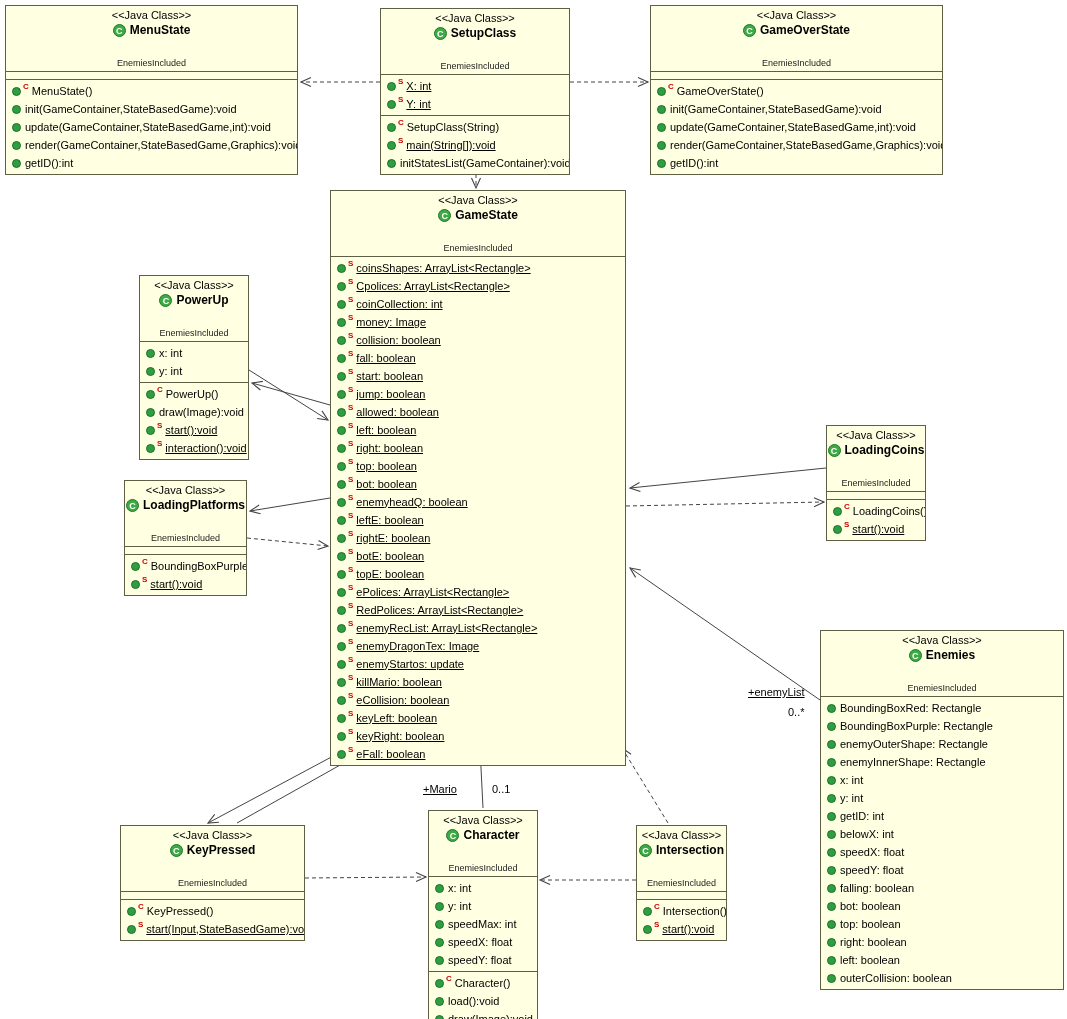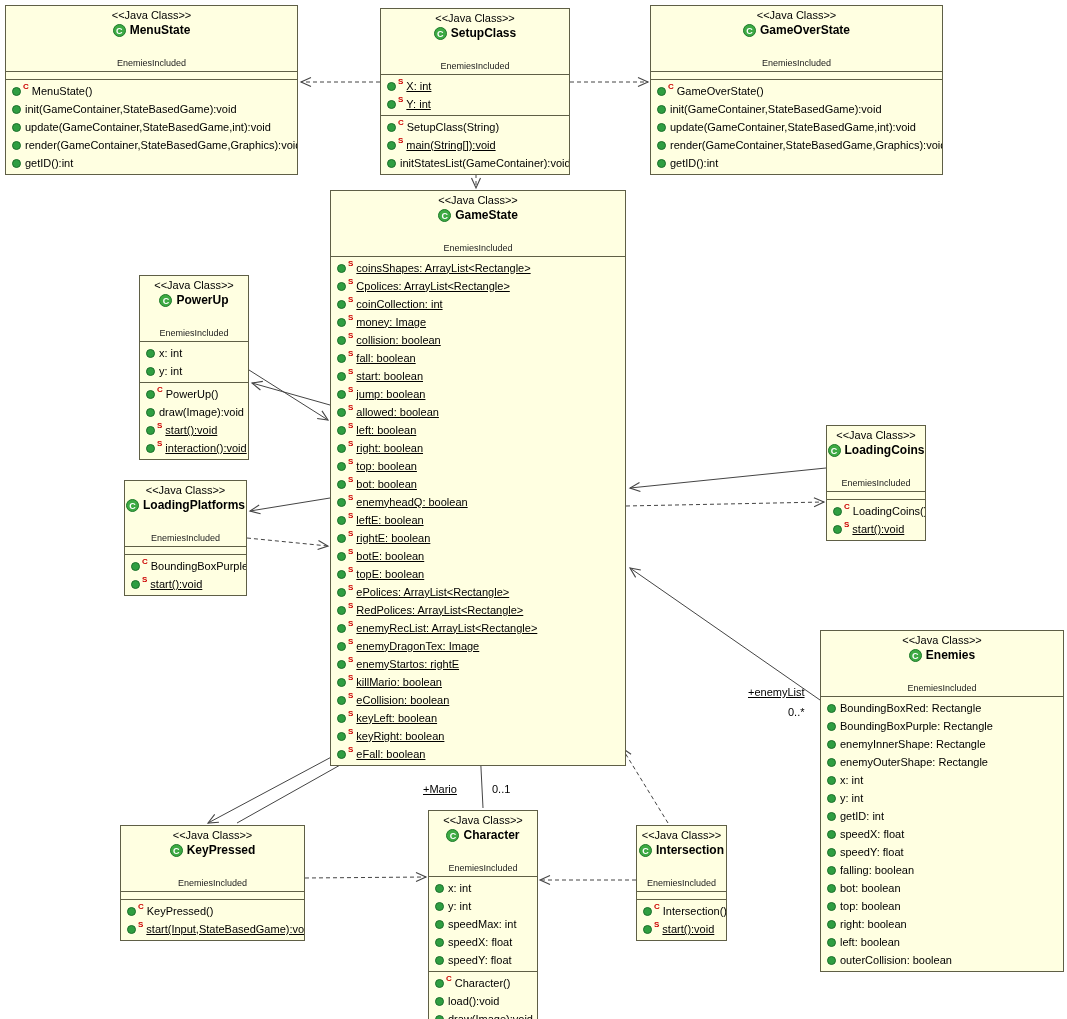--- a/index.html
+++ b/index.html
@@ -345,21 +345,21 @@
           <span class="mtext static">enemyRecList: ArrayList&lt;Rectangle&gt;</span>
         </div>
         <div class="member">
           <span class="micon"></span>
           <span class="dec">S</span>
           <span class="mtext static">enemyDragonTex: Image</span>
         </div>
         <div class="member">
           <span class="micon"></span>
           <span class="dec">S</span>
-          <span class="mtext static">enemyStartos: rightE</span>
+          <span class="mtext static">enemyStartos: update</span>
         </div>
         <div class="member">
           <span class="micon"></span>
           <span class="dec">S</span>
           <span class="mtext static">killMario: boolean</span>
         </div>
         <div class="member">
           <span class="micon"></span>
           <span class="dec">S</span>
           <span class="mtext static">eCollision: boolean</span>
@@ -481,37 +481,41 @@
         <div class="member">
           <span class="micon"></span>
           <span class="mtext">BoundingBoxRed: Rectangle</span>
         </div>
         <div class="member">
           <span class="micon"></span>
           <span class="mtext">BoundingBoxPurple: Rectangle</span>
         </div>
         <div class="member">
           <span class="micon"></span>
+          <span class="mtext">enemyOuterShape: Rectangle</span>
+        </div>
+        <div class="member">
+          <span class="micon"></span>
           <span class="mtext">enemyInnerShape: Rectangle</span>
         </div>
         <div class="member">
           <span class="micon"></span>
-          <span class="mtext">enemyOuterShape: Rectangle</span>
-        </div>
-        <div class="member">
-          <span class="micon"></span>
           <span class="mtext">x: int</span>
         </div>
         <div class="member">
           <span class="micon"></span>
           <span class="mtext">y: int</span>
         </div>
         <div class="member">
           <span class="micon"></span>
           <span class="mtext">getID: int</span>
+        </div>
+        <div class="member">
+          <span class="micon"></span>
+          <span class="mtext">belowX: int</span>
         </div>
         <div class="member">
           <span class="micon"></span>
           <span class="mtext">speedX: float</span>
         </div>
         <div class="member">
           <span class="micon"></span>
           <span class="mtext">speedY: float</span>
         </div>
         <div class="member">

